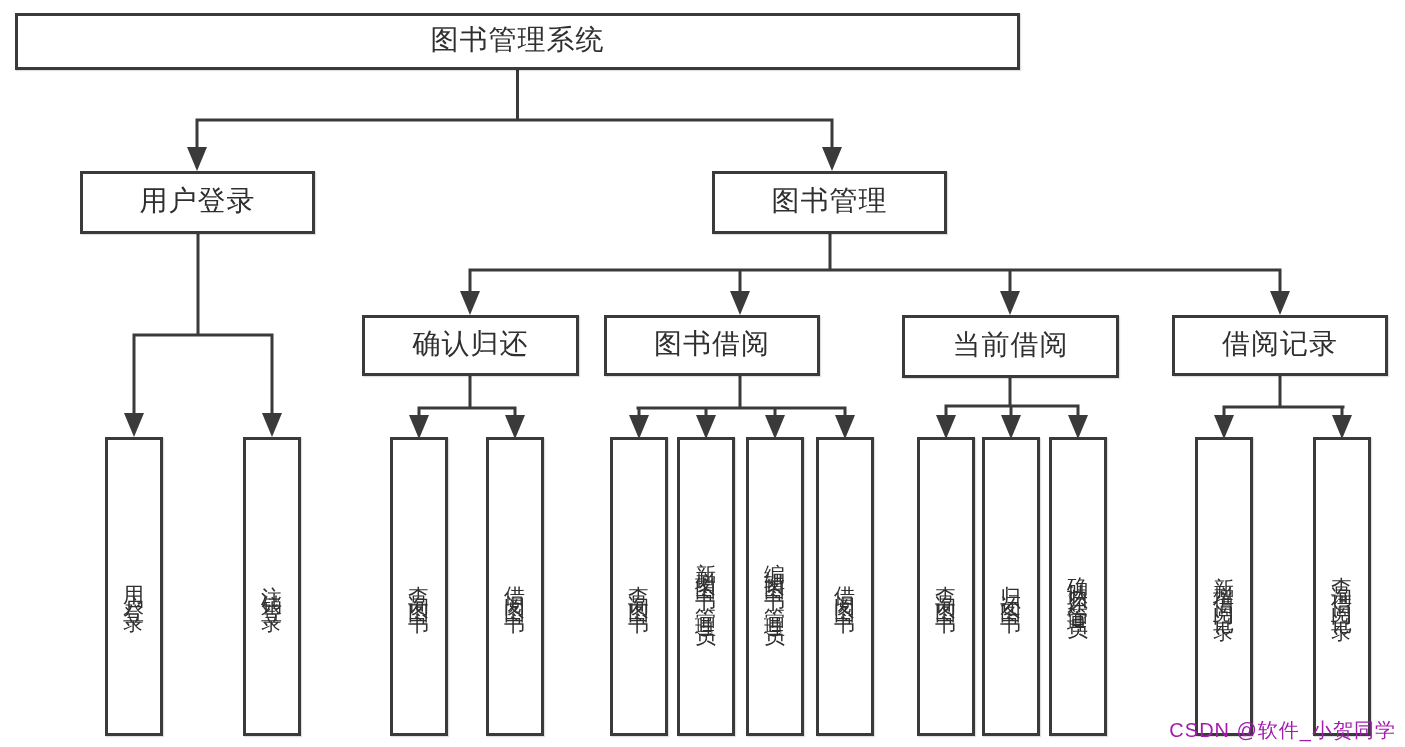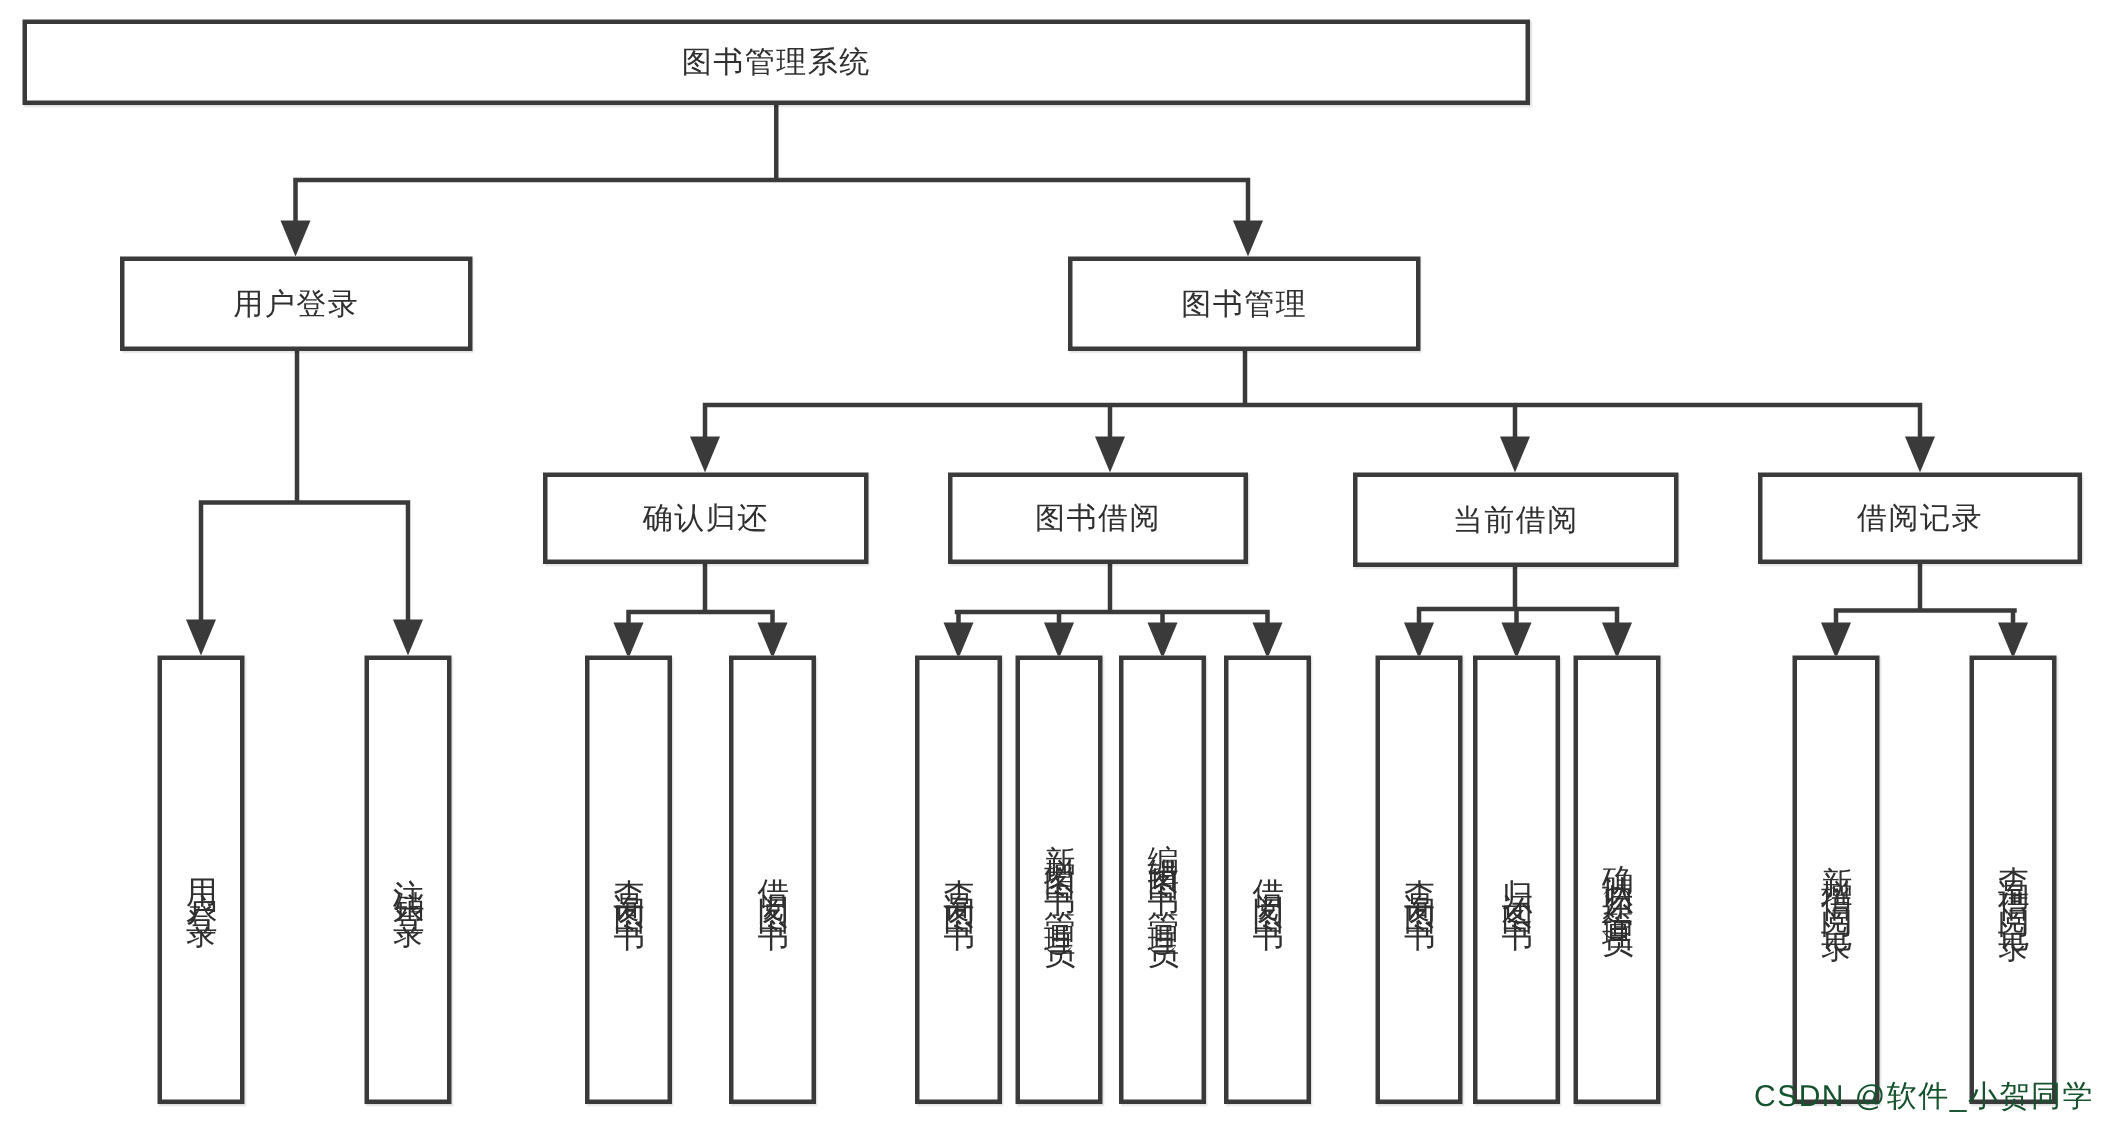--- a/index.html
+++ b/index.html
@@ -28,24 +28,25 @@
     position: absolute;
     box-sizing: border-box;
     border: 3px solid #3a3a3a;
     background: #ffffff;
     display: flex;
     align-items: center;
     justify-content: center;
     box-shadow: 1px 1px 1px rgba(0,0,0,0.12);
   }
   .hlabel {
-    font-size: 20px;
+    font-size: 28px;
     letter-spacing: 1px;
     white-space: nowrap;
     line-height: 1;
+    font-family: Liberation Mono, monospace;
   }
   .vnode {
     position: absolute;
     box-sizing: border-box;
     border: 3px solid #3a3a3a;
     background: #ffffff;
     top: 437px;
     height: 299px;
     width: 58px;
     display: flex;
@@ -60,21 +61,21 @@
     letter-spacing: 9px;
     line-height: 1;
     white-space: nowrap;
   }
   .watermark {
     position: absolute;
     top: 717px;
     right: 9px;
     font-size: 20px;
     letter-spacing: 1px;
-    color: #14532d;
+    color: #a21caf;
     white-space: nowrap;
     z-index: 5;
   }
 </style>
 </head>
 <body>
 
 <div class="canvas">
 
   <svg class="connectors" width="1405" height="747" viewBox="0 0 1405 747">
@@ -131,21 +132,21 @@
   <div class="node" style="left:80px; top:171px; width:235px; height:63px;">
     <span class="hlabel">用户登录</span>
   </div>
   <div class="node" style="left:712px; top:171px; width:235px; height:63px;text-align:center;">
     <span class="hlabel">图书管理</span>
   </div>
 
   <div class="node" style="left:362px; top:315px; width:217px; height:61px;">
     <span class="hlabel">确认归还</span>
   </div>
-  <div class="node" style="left:632px; top:315px; width:200px; height:61px;">
+  <div class="node" style="left:604px; top:315px; width:216px; height:61px;">
     <span class="hlabel">图书借阅</span>
   </div>
   <div class="node" style="left:902px; top:315px; width:217px; height:63px;">
     <span class="hlabel">当前借阅</span>
   </div>
   <div class="node" style="left:1172px; top:315px; width:216px; height:61px;">
     <span class="hlabel">借阅记录</span>
   </div>
 
   <div class="vnode" style="left:105px;">

